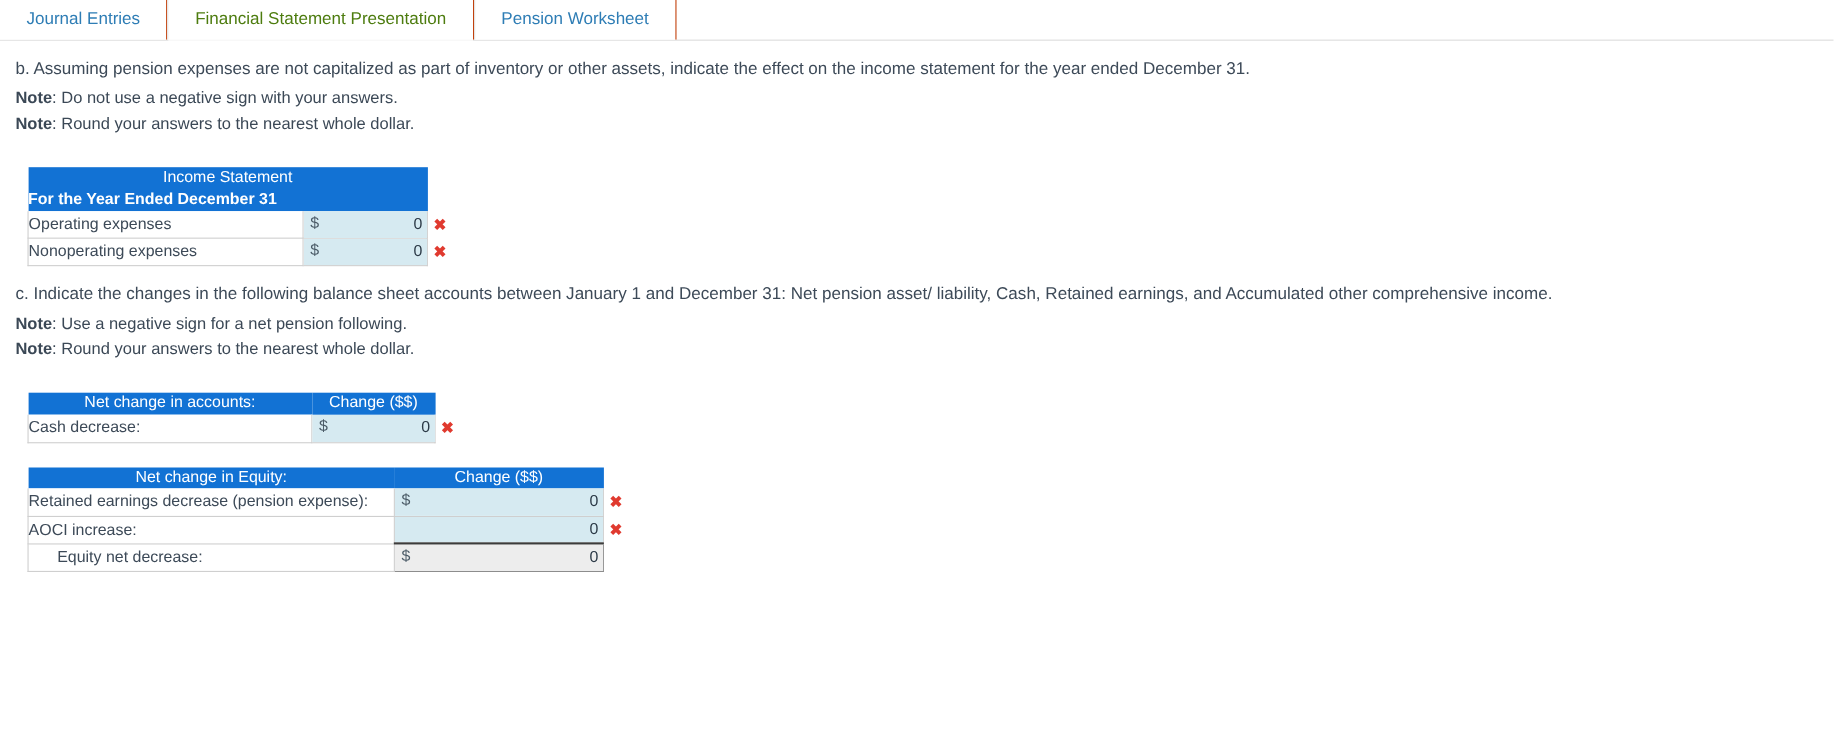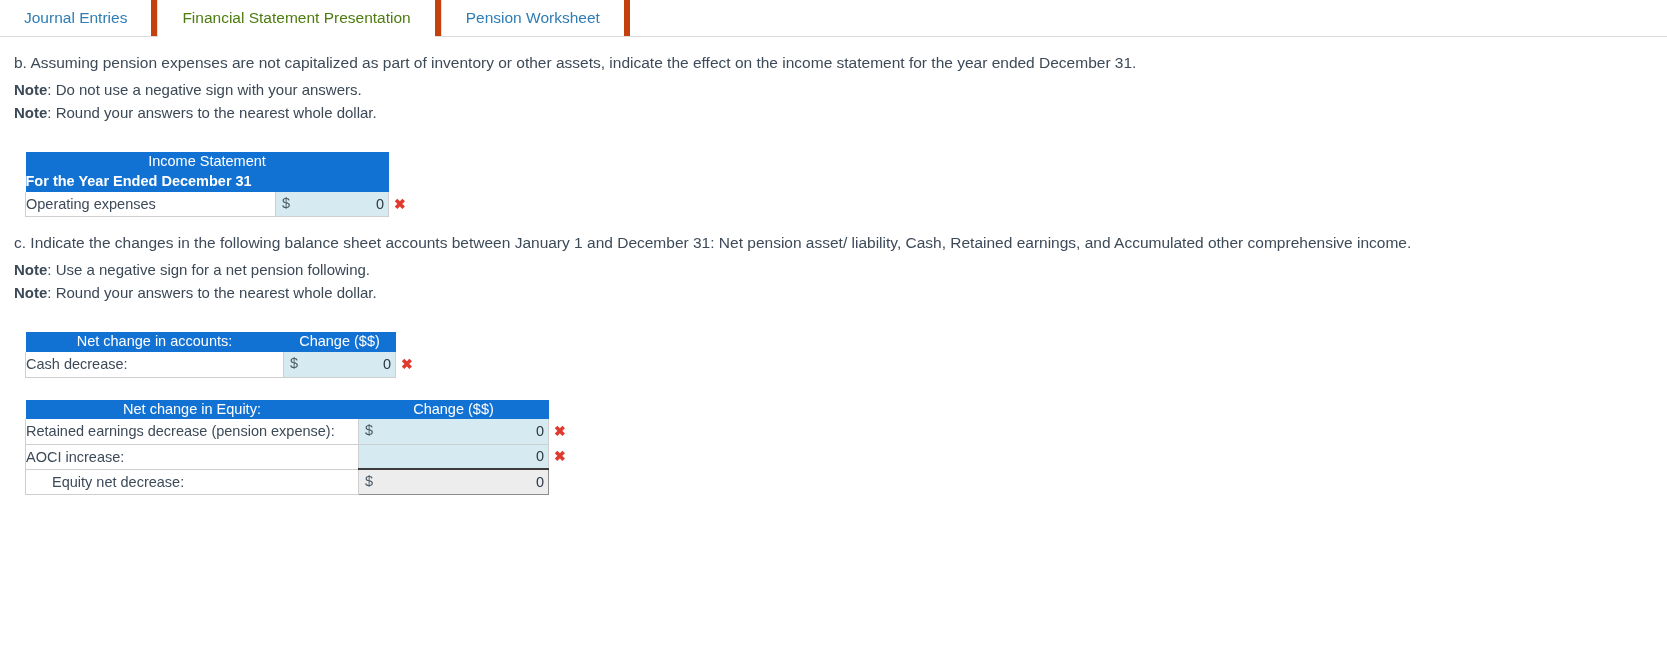--- a/index.html
+++ b/index.html
@@ -25,21 +25,21 @@
   }
   .tab {
     display: flex;
     align-items: center;
     justify-content: center;
     padding: 0 24px;
     font-size: 15.5px;
     color: #2e7db5;
     background: #ffffff;
     border-left: 1px solid #e2e2e2;
-    border-right: 6px solid #c2410c;
+    border-right: 1px solid #c2410c;
     cursor: pointer;
     white-space: nowrap;
     position: relative;
     top: 0;
   }
   .tab:first-child { border-left: none; }
   .tab.active {
     color: #4d7c0f;
     background: #ffffff;
     border-top: none;
@@ -167,20 +167,30 @@
       <tr>
         <td class="lbl">Operating expenses</td>
         <td class="inputcell">
           <span class="dollar">$</span>
           <span class="val">0</span>
         </td>
         <td class="xcol">
           <span class="xmark">✖</span>
         </td>
       </tr>
+      <tr>
+        <td class="lbl">Nonoperating expenses</td>
+        <td class="inputcell">
+          <span class="dollar">$</span>
+          <span class="val">0</span>
+        </td>
+        <td class="xcol">
+          <span class="xmark">✖</span>
+        </td>
+      </tr>
     </tbody>
   </table>
 
   <p class="q sec-c">c. Indicate the changes in the following balance sheet accounts between January 1 and December 31: Net pension asset/ liability, Cash, Retained earnings, and Accumulated other comprehensive income.</p>
 
   <div class="note-block">
     <div><b>Note</b><span>: Use a negative sign for a net pension following.</span></div>
     <div><b>Note</b><span>: Round your answers to the nearest whole dollar.</span></div>
   </div>
 

